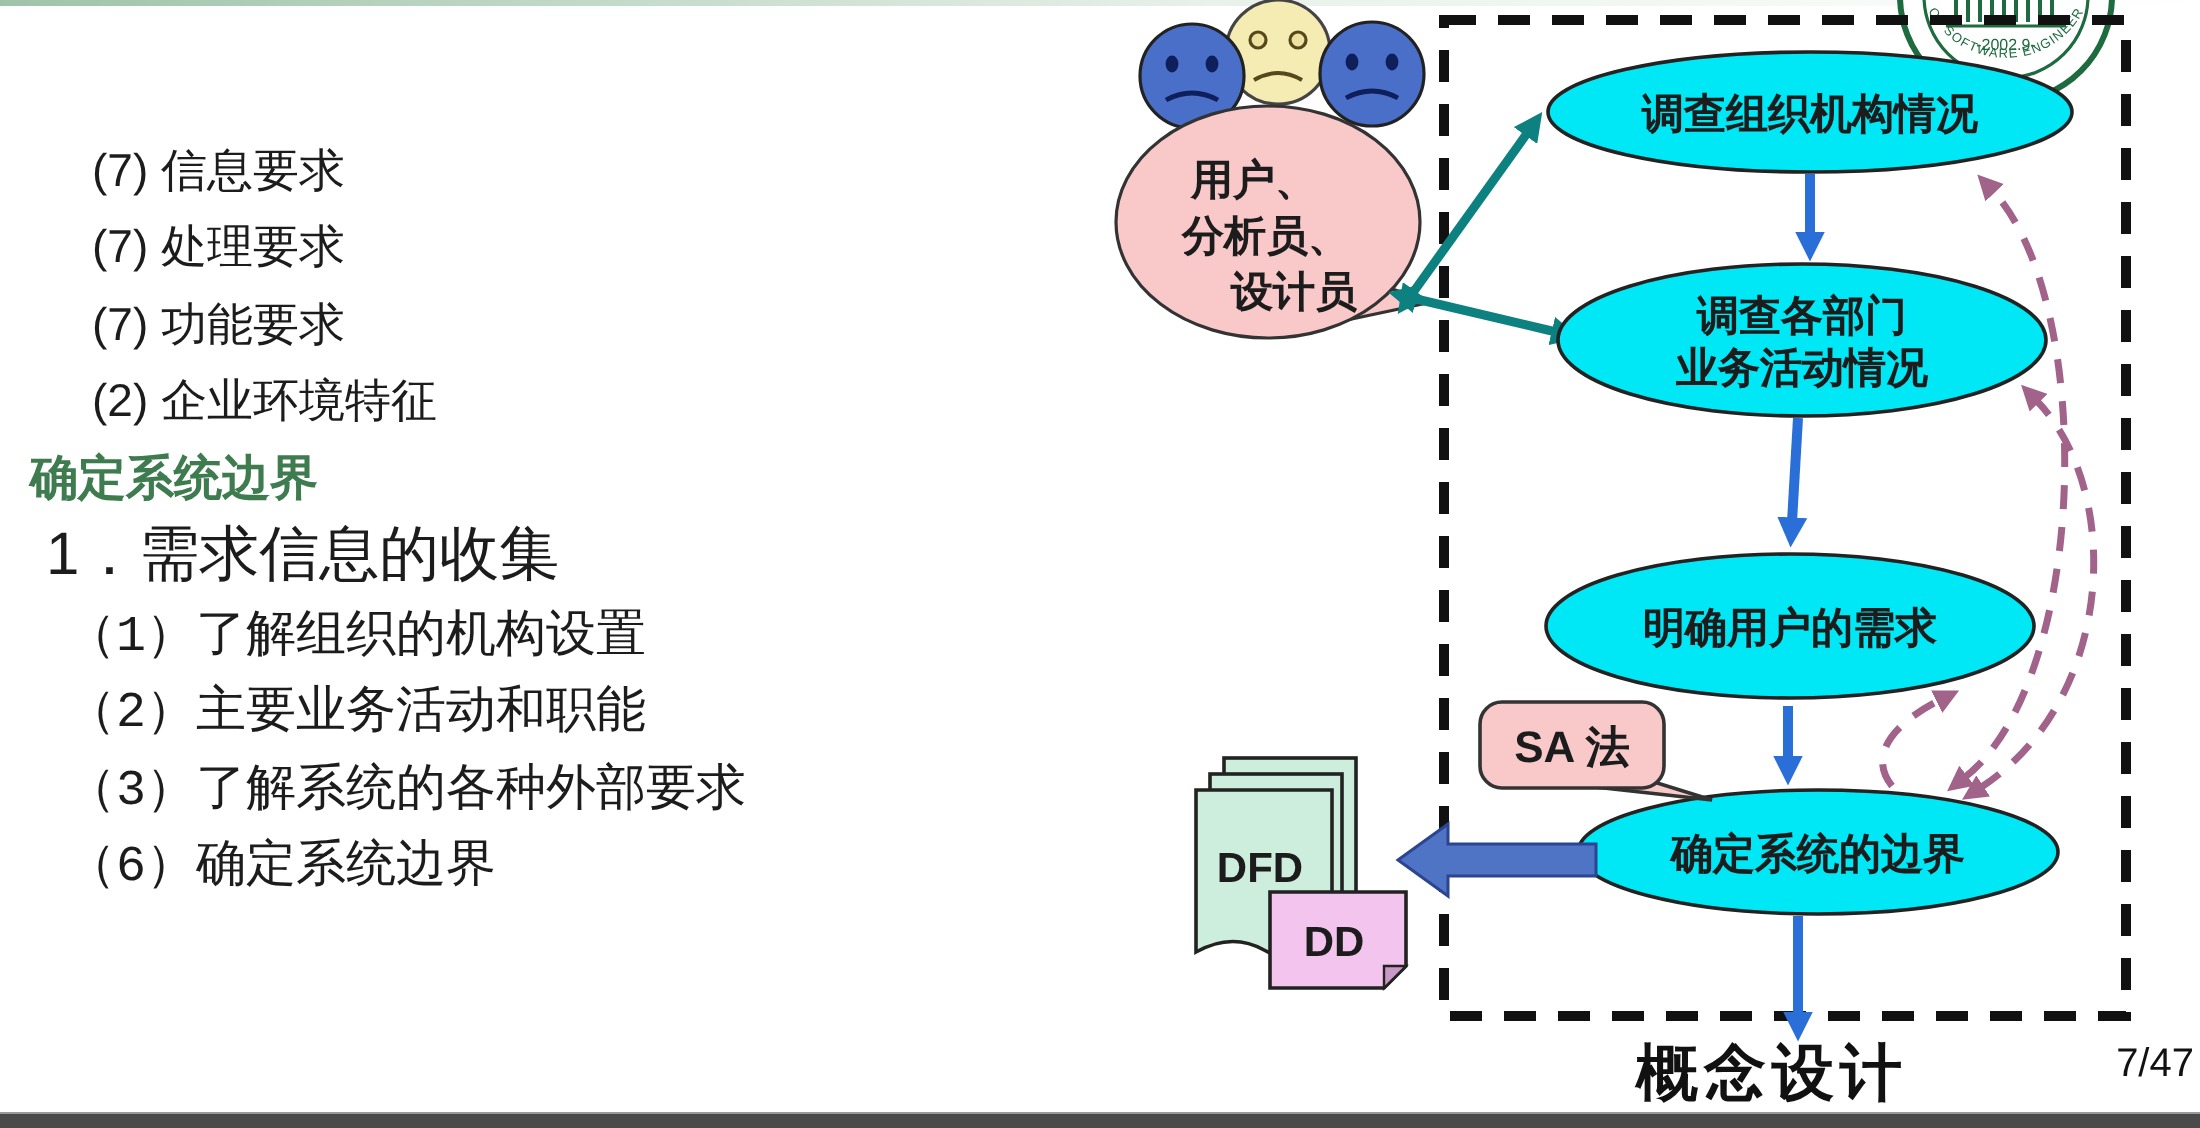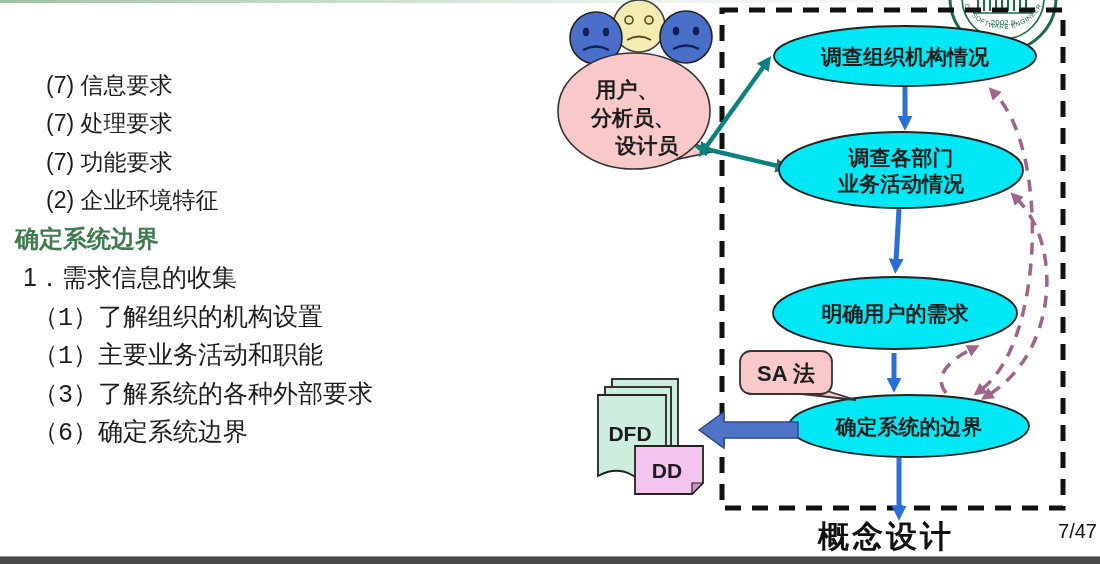--- a/index.html
+++ b/index.html
@@ -16,39 +16,39 @@
   .bottom-bar{
     position:absolute;left:0;bottom:0;width:1100px;height:7px;
     background:#4a4a4a;border-top:1px solid #9a9a9a;
   }
   .left-panel{
     position:absolute;left:15px;top:66px;width:500px;
   }
   .row{height:38.5px;display:flex;align-items:center;white-space:nowrap;}
   .h-green{font-size:24px;font-weight:bold;color:#3e7b4f;}
   .task-item{font-size:23px;padding-left:31px;}
-  .collect-title{font-size:25px;padding-left:8px;}
+  .collect-title{font-size:30px;padding-left:8px;}
   .collect-item{font-size:25px;padding-left:18px;font-family:Liberation Mono, monospace;}
   svg{position:absolute;left:0;top:0;}
   svg text{font-family:"Liberation Sans","DejaVu Sans",sans-serif;}
 </style>
 </head>
 <body>
 
 <div class="top-strip"></div>
 
 <div class="left-panel">
   <div class="row task-item">(7) 信息要求</div>
   <div class="row task-item">(7) 处理要求</div>
   <div class="row task-item">(7) 功能要求</div>
   <div class="row task-item">(2) 企业环境特征</div>
   <div class="row h-green">确定系统边界</div>
   <div class="row collect-title">1．需求信息的收集</div>
   <div class="row collect-item">（1）了解组织的机构设置</div>
-  <div class="row collect-item">（1）主要业务活动和职能</div>
+  <div class="row collect-item">（2）主要业务活动和职能</div>
   <div class="row collect-item">（3）了解系统的各种外部要求</div>
   <div class="row collect-item">（6）确定系统边界</div>
 </div>
 
 <svg width="1100" height="564" viewBox="0 0 1100 564">
   <defs>
     <marker id="tealHead" viewBox="0 0 4 4" refX="0.6" refY="2" markerWidth="3.2" markerHeight="3.2" orient="auto-start-reverse" markerUnits="strokeWidth">
       <path d="M0 0 L4 2 L0 4 Z" fill="#0d8080"></path>
     </marker>
     <marker id="blueHead" viewBox="0 0 4 4" refX="0.6" refY="2" markerWidth="3" markerHeight="3" orient="auto" markerUnits="strokeWidth">

